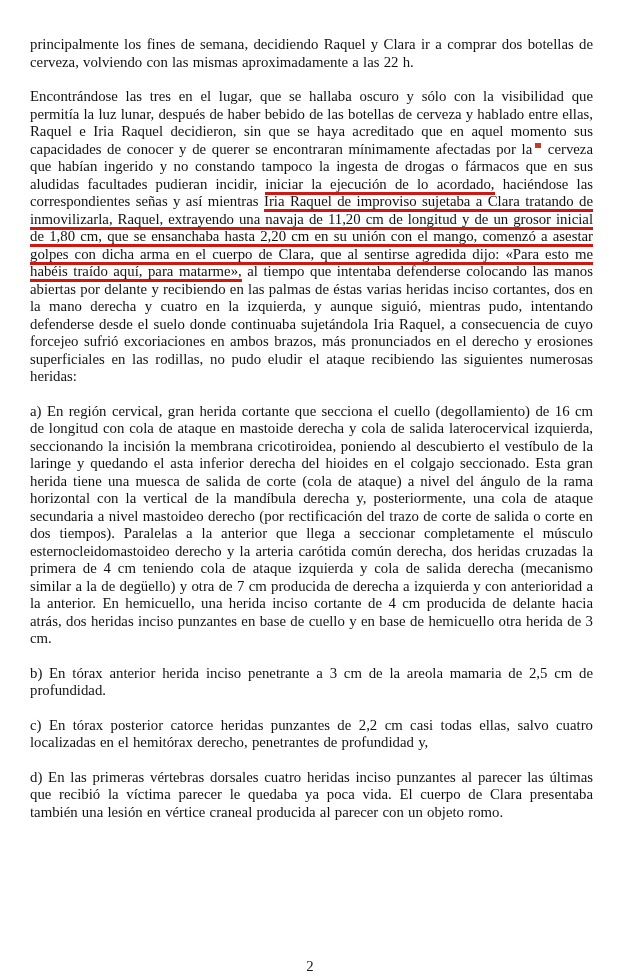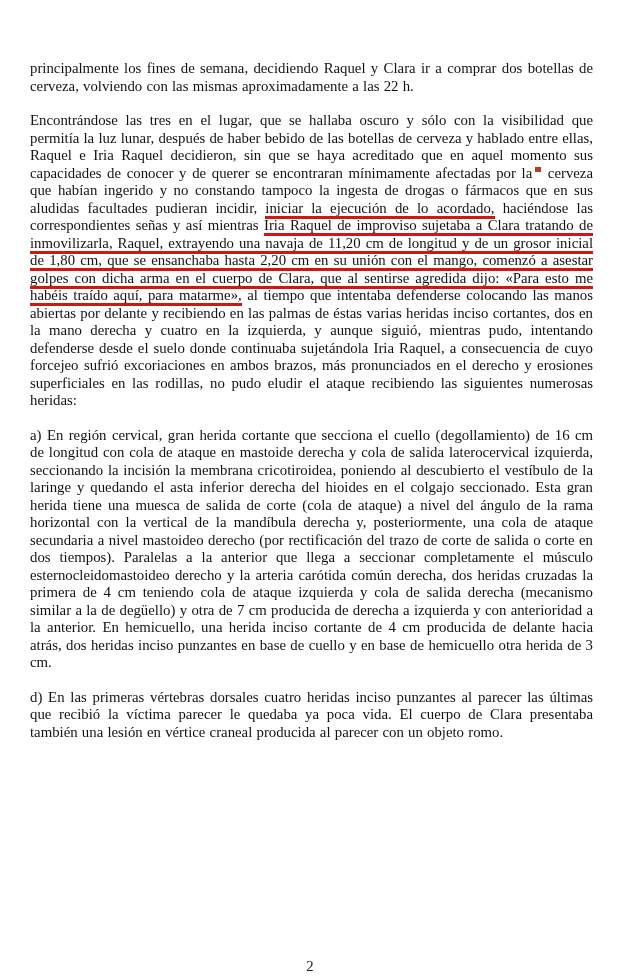--- a/index.html
+++ b/index.html
@@ -11,21 +11,21 @@
     width: 620px;
     height: 977px;
     position: relative;
     overflow: hidden;
     font-family: "Liberation Serif", "DejaVu Serif", serif;
     color: #121212;
   }
   .doc-page {
     position: absolute;
     left: 30px;
-    top: 60px;
+    top: 36px;
     width: 563px;
   }
   .para {
     margin: 0 0 17px 0;
     text-align: justify;
     font-size: 14.8px;
     line-height: 17.5px;
     word-spacing: 0.5px;
   }
   .red-underline {
@@ -62,21 +62,27 @@
 
   <p class="para">
     <span>Encontrándose las tres en el lugar, que se hallaba oscuro y sólo con la visibilidad que permitía la luz lunar, después de haber bebido de las botellas de cerveza y hablado entre ellas, Raquel e Iria Raquel decidieron, sin que se haya acreditado que en aquel momento sus capacidades de conocer y de querer se encontraran mínimamente afectadas por la</span><span class="red-mark"></span>
     <span>cerveza que habían ingerido y no constando tampoco la ingesta de drogas o fármacos que en sus aludidas facultades pudieran incidir, </span><span class="red-underline">iniciar la ejecución de lo acordado,</span><span> haciéndose las correspondientes señas y así mientras </span><span class="red-underline">Iria Raquel de improviso sujetaba a Clara tratando de inmovilizarla, Raquel, extrayendo una navaja de 11,20 cm de longitud y de un grosor inicial de 1,80 cm, que se ensanchaba hasta 2,20 cm en su unión con el mango, comenzó a asestar golpes con dicha arma en el cuerpo de Clara, que al sentirse agredida dijo: «Para esto me habéis traído aquí, para matarme»,</span><span> al tiempo que intentaba defenderse colocando las manos abiertas por delante y recibiendo en las palmas de éstas varias heridas inciso cortantes, dos en la mano derecha y cuatro en la izquierda, y aunque siguió, mientras pudo, intentando defenderse desde el suelo donde continuaba sujetándola Iria Raquel, a consecuencia de cuyo forcejeo sufrió excoriaciones en ambos brazos, más pronunciados en el derecho y erosiones superficiales en las rodillas, no pudo eludir el ataque recibiendo las siguientes numerosas heridas:</span>
   </p>
 
   <p class="para">
     <span>a) En región cervical, gran herida cortante que secciona el cuello (degollamiento) de 16 cm de longitud con cola de ataque en mastoide derecha y cola de salida laterocervical izquierda, seccionando la incisión la membrana cricotiroidea, poniendo al descubierto el vestíbulo de la laringe y quedando el asta inferior derecha del hioides en el colgajo seccionado. Esta gran herida tiene una muesca de salida de corte (cola de ataque) a nivel del ángulo de la rama horizontal con la vertical de la mandíbula derecha y, posteriormente, una cola de ataque secundaria a nivel mastoideo derecho (por rectificación del trazo de corte de salida o corte en dos tiempos). Paralelas a la anterior que llega a seccionar completamente el músculo esternocleidomastoideo derecho y la arteria carótida común derecha, dos heridas cruzadas la primera de 4 cm teniendo cola de ataque izquierda y cola de salida derecha (mecanismo similar a la de degüello) y otra de 7 cm producida de derecha a izquierda y con anterioridad a la anterior. En hemicuello, una herida inciso cortante de 4 cm producida de delante hacia atrás, dos heridas inciso punzantes en base de cuello y en base de hemicuello otra herida de 3 cm.</span>
   </p>
 
+  <p class="para">
+    <span>b) En tórax anterior herida inciso penetrante a 3 cm de la areola mamaria de 2,5 cm de profundidad.</span>
+  </p>
 
+  <p class="para">
+    <span>c) En tórax posterior catorce heridas punzantes de 2,2 cm casi todas ellas, salvo cuatro localizadas en el hemitórax derecho, penetrantes de profundidad y,</span>
+  </p>
 
   <p class="para">
     <span>d) En las primeras vértebras dorsales cuatro heridas inciso punzantes al parecer las últimas que recibió la víctima parecer le quedaba ya poca vida. El cuerpo de Clara presentaba también una lesión en vértice craneal producida al parecer con un objeto romo.</span>
   </p>
 
 </div>
 
 <div class="page-number">2</div>
 
 </body></html>

